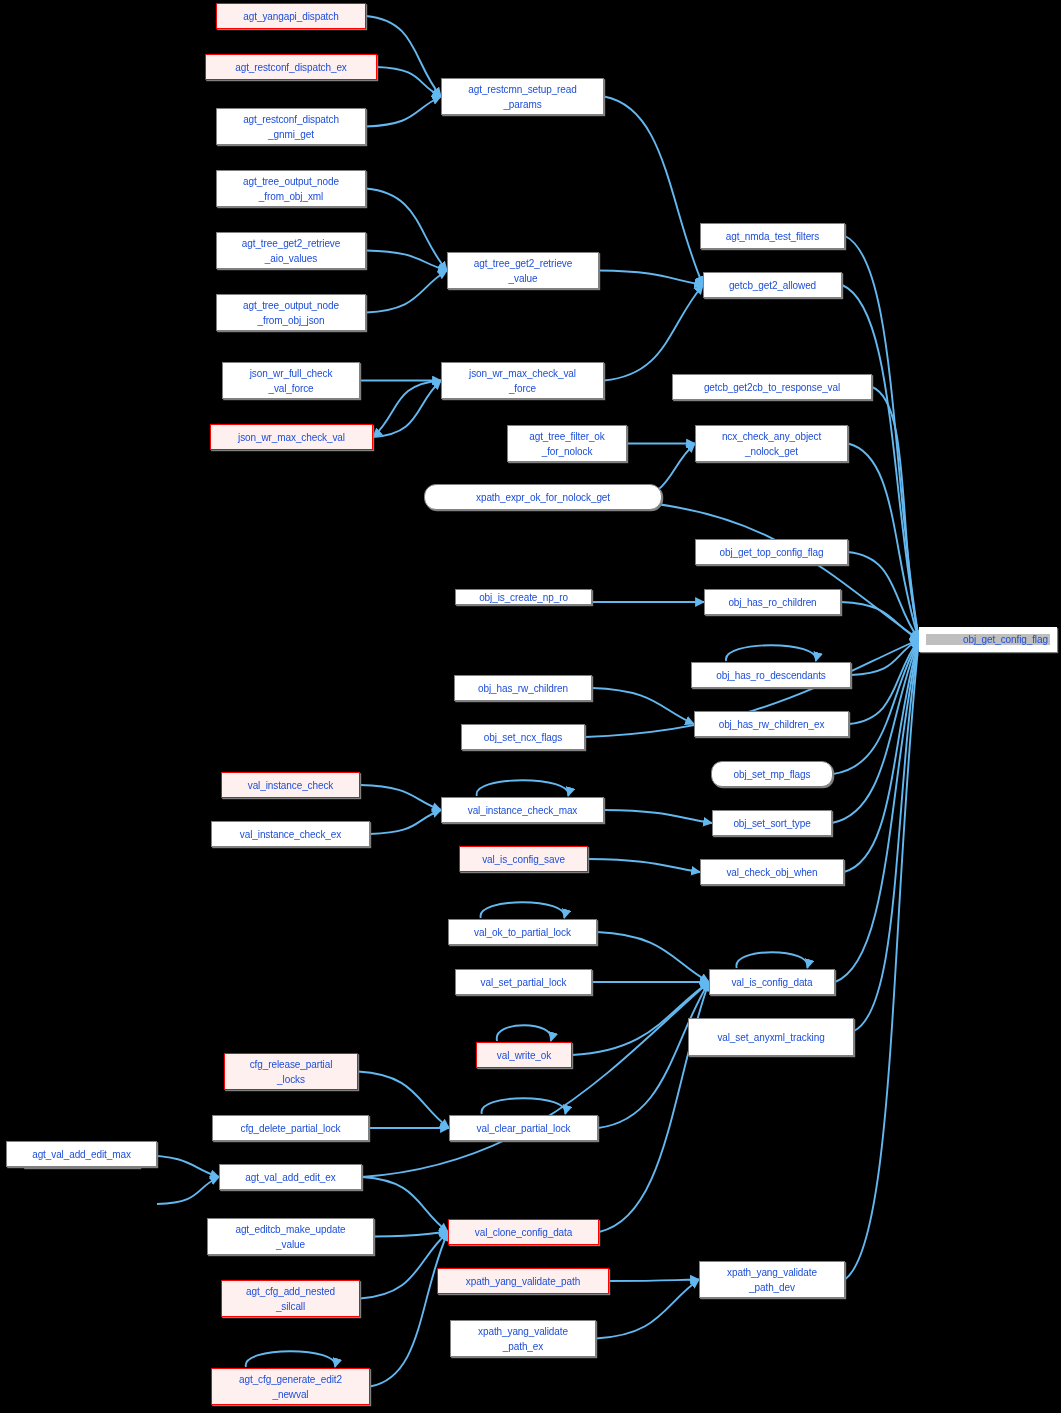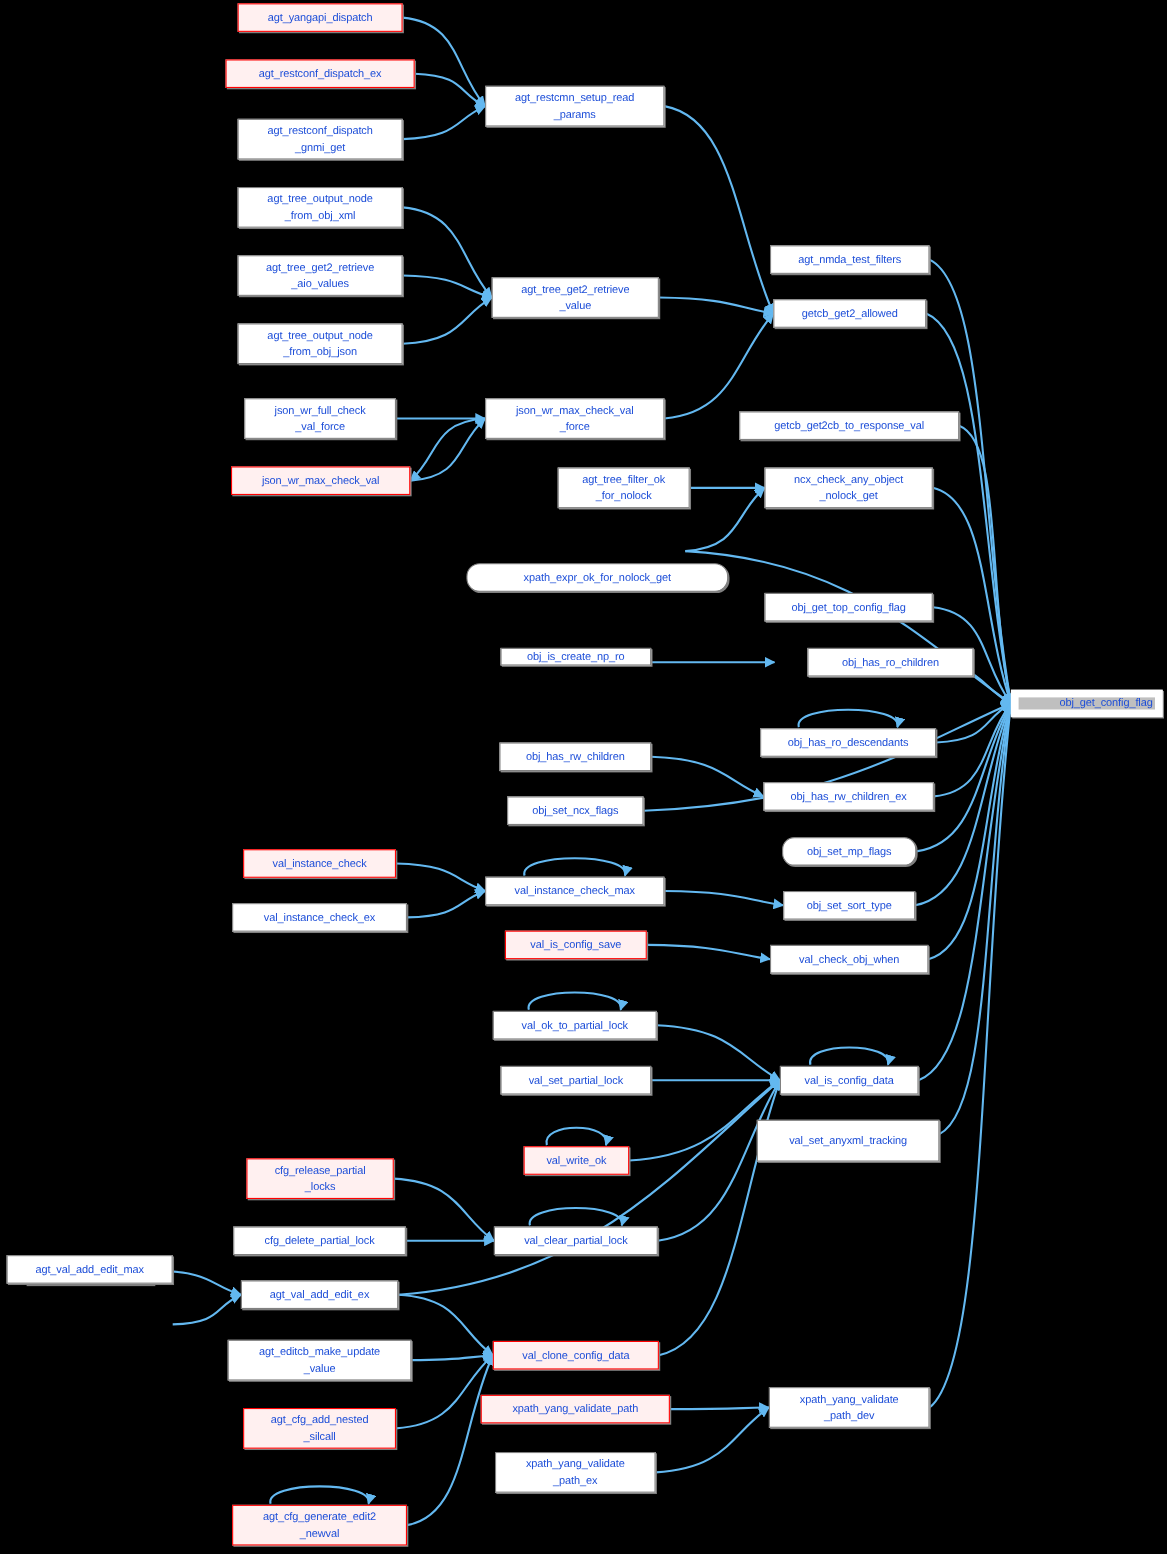--- a/index.html
+++ b/index.html
@@ -143,24 +143,24 @@
       <div class="node" style="left: 222px; top: 362px; width: 138px; height: 37px;">json_wr_full_check
 _val_force</div>
       <div class="node" style="left: 441px; top: 362px; width: 163px; height: 37px;">json_wr_max_check_val
 _force</div>
       <div class="node" style="left: 672px; top: 374px; width: 200px; height: 26px;">getcb_get2cb_to_response_val</div>
       <div class="node" style="left: 463px; top: 425px; width: 120px; height: 37px; margin-left: 44px;">agt_tree_filter_ok
 _for_nolock</div>
       <div class="node" style="left: 695px; top: 425px; width: 153px; height: 37px;">ncx_check_any_object
 _nolock_get</div>
       <div class="node red" style="left: 210px; top: 424px; width: 163px; height: 26px;">json_wr_max_check_val</div>
-      <div class="node" style="left: 424px; top: 512px; width: 238px; height: 26px; border-radius: 12px;">xpath_expr_ok_for_nolock_get</div>
+      <div class="node" style="left: 424px; top: 484px; width: 238px; height: 26px; border-radius: 12px;">xpath_expr_ok_for_nolock_get</div>
       <div class="node" style="left: 695px; top: 539px; width: 153px; height: 26px;">obj_get_top_config_flag</div>
       <div class="node" style="left: 455px; top: 589px; width: 137px; height: 16px;">obj_is_create_np_ro</div>
-      <div class="node" style="left: 704px; top: 589px; width: 151px; height: 26px; margin-left: 30px;">obj_has_ro_children</div>
+      <div class="node" style="left: 704px; top: 589px; width: 137px; height: 26px;">obj_has_ro_children</div>
       <div class="node target" style="left: 919px; top: 627px; width: 138px; height: 25px;">obj_get_config_flag</div>
       <div class="node" style="left: 691px; top: 662px; width: 160px; height: 26px;">obj_has_ro_descendants</div>
       <div class="node" style="left: 454px; top: 675px; width: 138px; height: 26px;">obj_has_rw_children</div>
       <div class="node" style="left: 694px; top: 711px; width: 155px; height: 26px;">obj_has_rw_children_ex</div>
       <div class="node" style="left: 461px; top: 724px; width: 124px; height: 26px;">obj_set_ncx_flags</div>
       <div class="node" style="left: 711px; top: 761px; width: 122px; height: 26px; border-radius: 11px;">obj_set_mp_flags</div>
       <div class="node red" style="left: 221px; top: 772px; width: 139px; height: 26px;">val_instance_check</div>
       <div class="node" style="left: 441px; top: 797px; width: 163px; height: 26px;">val_instance_check_max</div>
       <div class="node" style="left: 712px; top: 810px; width: 120px; height: 26px;">obj_set_sort_type</div>
       <div class="node" style="left: 211px; top: 821px; width: 159px; height: 26px;">val_instance_check_ex</div>

